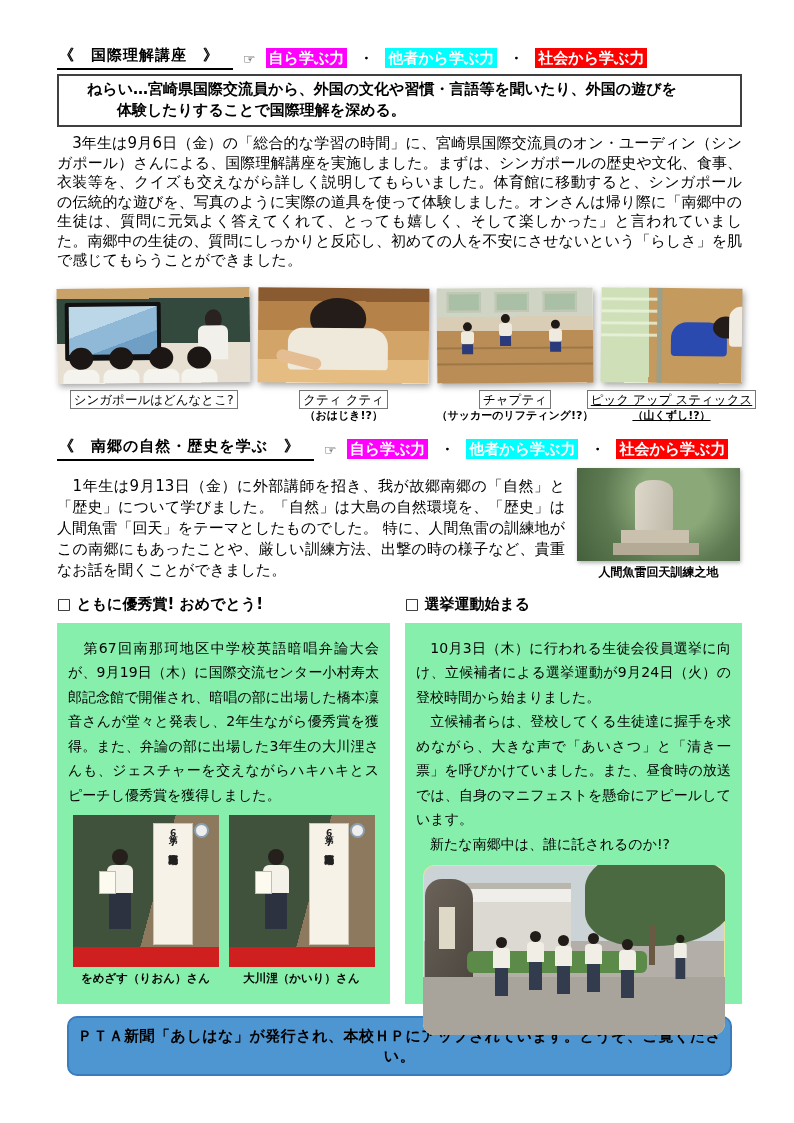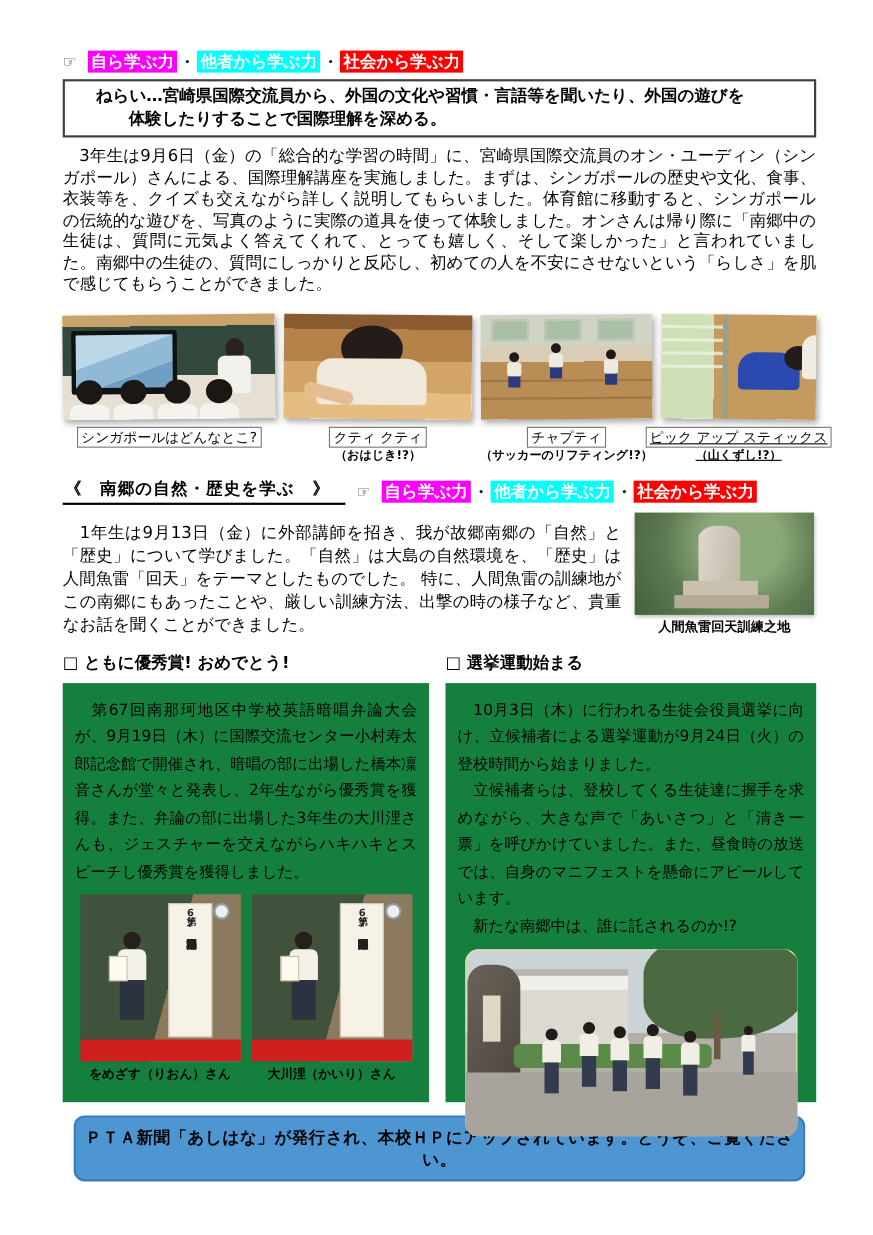--- a/index.html
+++ b/index.html
@@ -4,21 +4,21 @@
 <style>
   * { margin:0; padding:0; box-sizing:border-box; }
   html,body { background:#ffffff; }
   body { font-family:"DejaVu Sans", sans-serif; color:#000; }
   .page { position:relative; width:794px; height:1123px; background:#fff; padding:46px 52px 0 57px; overflow:hidden; }
 
   
   .sec-header { display:flex; align-items:flex-end; gap:10px; white-space:nowrap; }
   .sec-title { font-weight:bold; font-size:15px; letter-spacing:1px; border-bottom:2px solid #000; padding:0 14px 3px 2px; }
   .pointer { font-size:14px; padding-bottom:3px; }
-  .badges { display:flex; align-items:flex-end; gap:2px; padding-bottom:2px; }
+  .badges { display:flex; align-items:flex-end; gap:12px; padding-bottom:2px; }
   .badge { color:#fff; font-weight:bold; font-size:15px; padding:0 3px; line-height:20px; }
   .badge.magenta { background:#ff00ff; }
   .badge.cyan    { background:#00ffff; }
   .badge.red     { background:#ff0000; }
   .badge-sep { font-weight:bold; font-size:14px; }
 
   
   .aim-box { border:2px solid #404040; margin-top:4px; padding:3px 6px 4px 28px; }
   .aim-text { font-weight:bold; font-size:15px; line-height:21px; white-space:pre-wrap; }
 
@@ -68,21 +68,21 @@
   .stone { position:absolute; left:58px; top:12px; width:38px; height:52px; background:linear-gradient(100deg,#ded9cb,#bdb8a8); border-radius:45% 45% 4px 4px / 22% 22% 4px 4px; }
   .pedestal { position:absolute; left:44px; top:62px; width:68px; height:14px; background:#c9c1ad; }
   .pbase { position:absolute; left:36px; top:75px; width:86px; height:12px; background:#b4ab96; }
   .monument-cap { font-size:12px; font-weight:bold; margin-top:3px; white-space:nowrap; }
 
   
   .cols { display:flex; gap:15px; margin-top:14px; }
   .col-l { width:333px; }
   .col-r { flex:1; }
   .col-head { font-weight:bold; font-size:15px; white-space:nowrap; }
-  .ybox { background:#15803d; margin-top:9px; padding:13px 11px 10px 11px; }
+  .ybox { background:#86efac; margin-top:9px; padding:13px 11px 10px 11px; }
   .ybody { font-size:14px; line-height:24.5px; text-align:justify; white-space:pre-wrap; }
   .col-l .ybox { height:381px; }
   .col-r .ybox { height:381px; }
 
   
   .award-row { display:flex; gap:10px; margin-top:8px; justify-content:center; }
   .award { position:relative; width:146px; height:152px; overflow:hidden; background:linear-gradient(105deg,#41523c 0 55%,#8d7a5e 55% 100%); }
   .clock { position:absolute; right:10px; top:8px; width:15px; height:15px; border-radius:50%; background:#eee; border:2px solid #8aa0b0; }
   .vbanner { position:absolute; right:26px; top:8px; width:40px; height:122px; background:#f6f2e8; border:1px solid #cbc4b2; display:flex; justify-content:center; padding-top:4px; }
   .vbanner-text { writing-mode:vertical-rl; text-orientation:upright; font-size:9px; font-weight:bold; line-height:1.05; letter-spacing:0; color:#222; }
@@ -112,20 +112,21 @@
   
   .footer-banner { margin:12px 10px 0 10px; background:#4e96d2; border:2px solid #3b7cbd; border-radius:10px; padding:8px 6px; text-align:center; }
   .footer-banner span { font-weight:bold; font-size:15px; letter-spacing:.5px; }
 </style>
 </head>
 <body>
 
 <div class="page">
 
   <div class="sec-header">
+    <span class="sec-title">《　国際理解講座　》</span>
     <span class="pointer">☞</span>
     <span class="badges">
       <span class="badge magenta">自ら学ぶ力</span>
       <span class="badge-sep">・</span>
       <span class="badge cyan">他者から学ぶ力</span>
       <span class="badge-sep">・</span>
       <span class="badge red">社会から学ぶ力</span>
     </span>
   </div>
 

